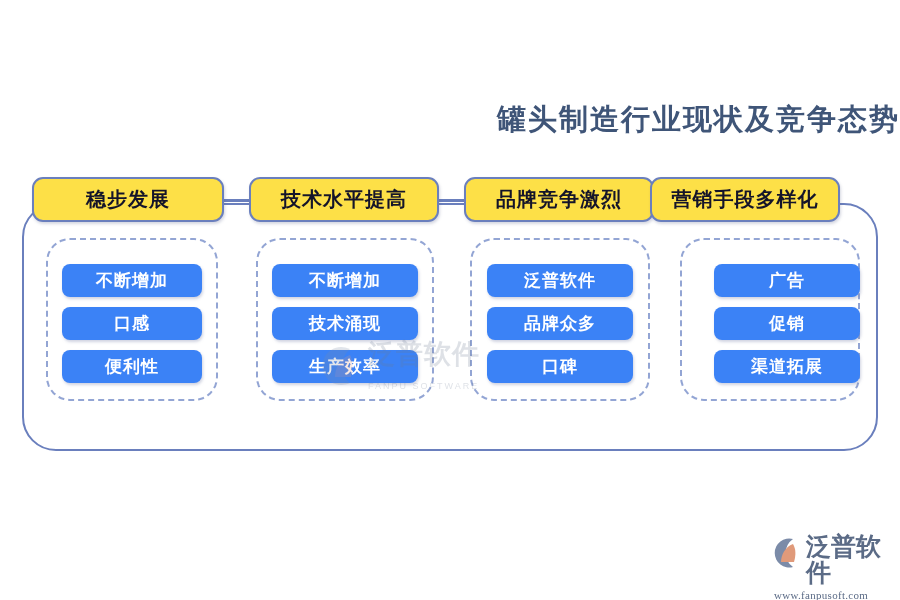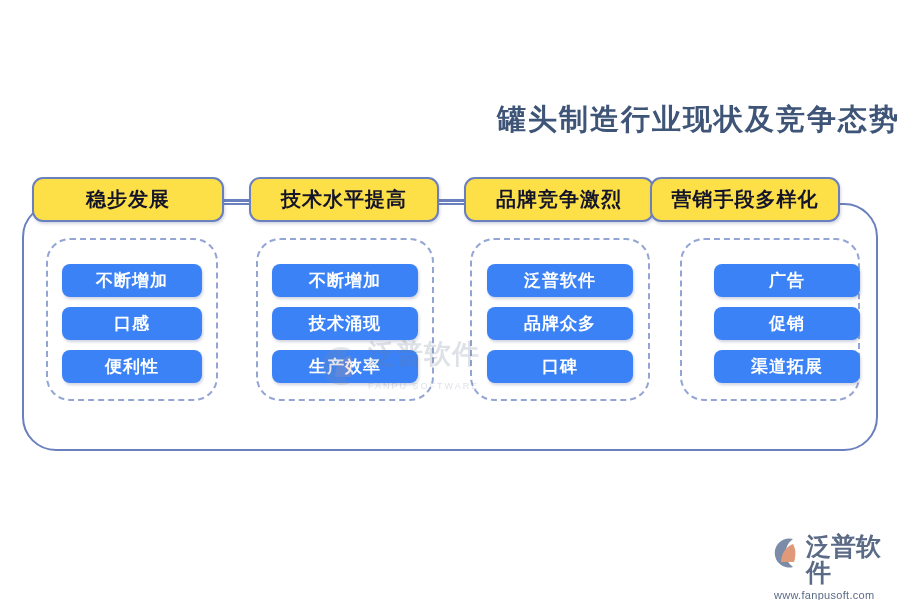--- a/index.html
+++ b/index.html
@@ -173,21 +173,21 @@
     color: #5b6b86;
     line-height: 1.05;
     letter-spacing: 0px;
   }
   .logo-url {
     font-size: 11px;
     color: #5b6b86;
     letter-spacing: 0.3px;
     margin-top: 2px;
     margin-left: -32px;
-    font-family: Liberation Sans, sans-serif;
+    font-family: Liberation Serif, serif;
   }
 </style>
 </head>
 <body>
 
 <div id="canvas">
 
   <div class="title">罐头制造行业现状及竞争态势</div>
 
   <div class="outer-frame"></div>

